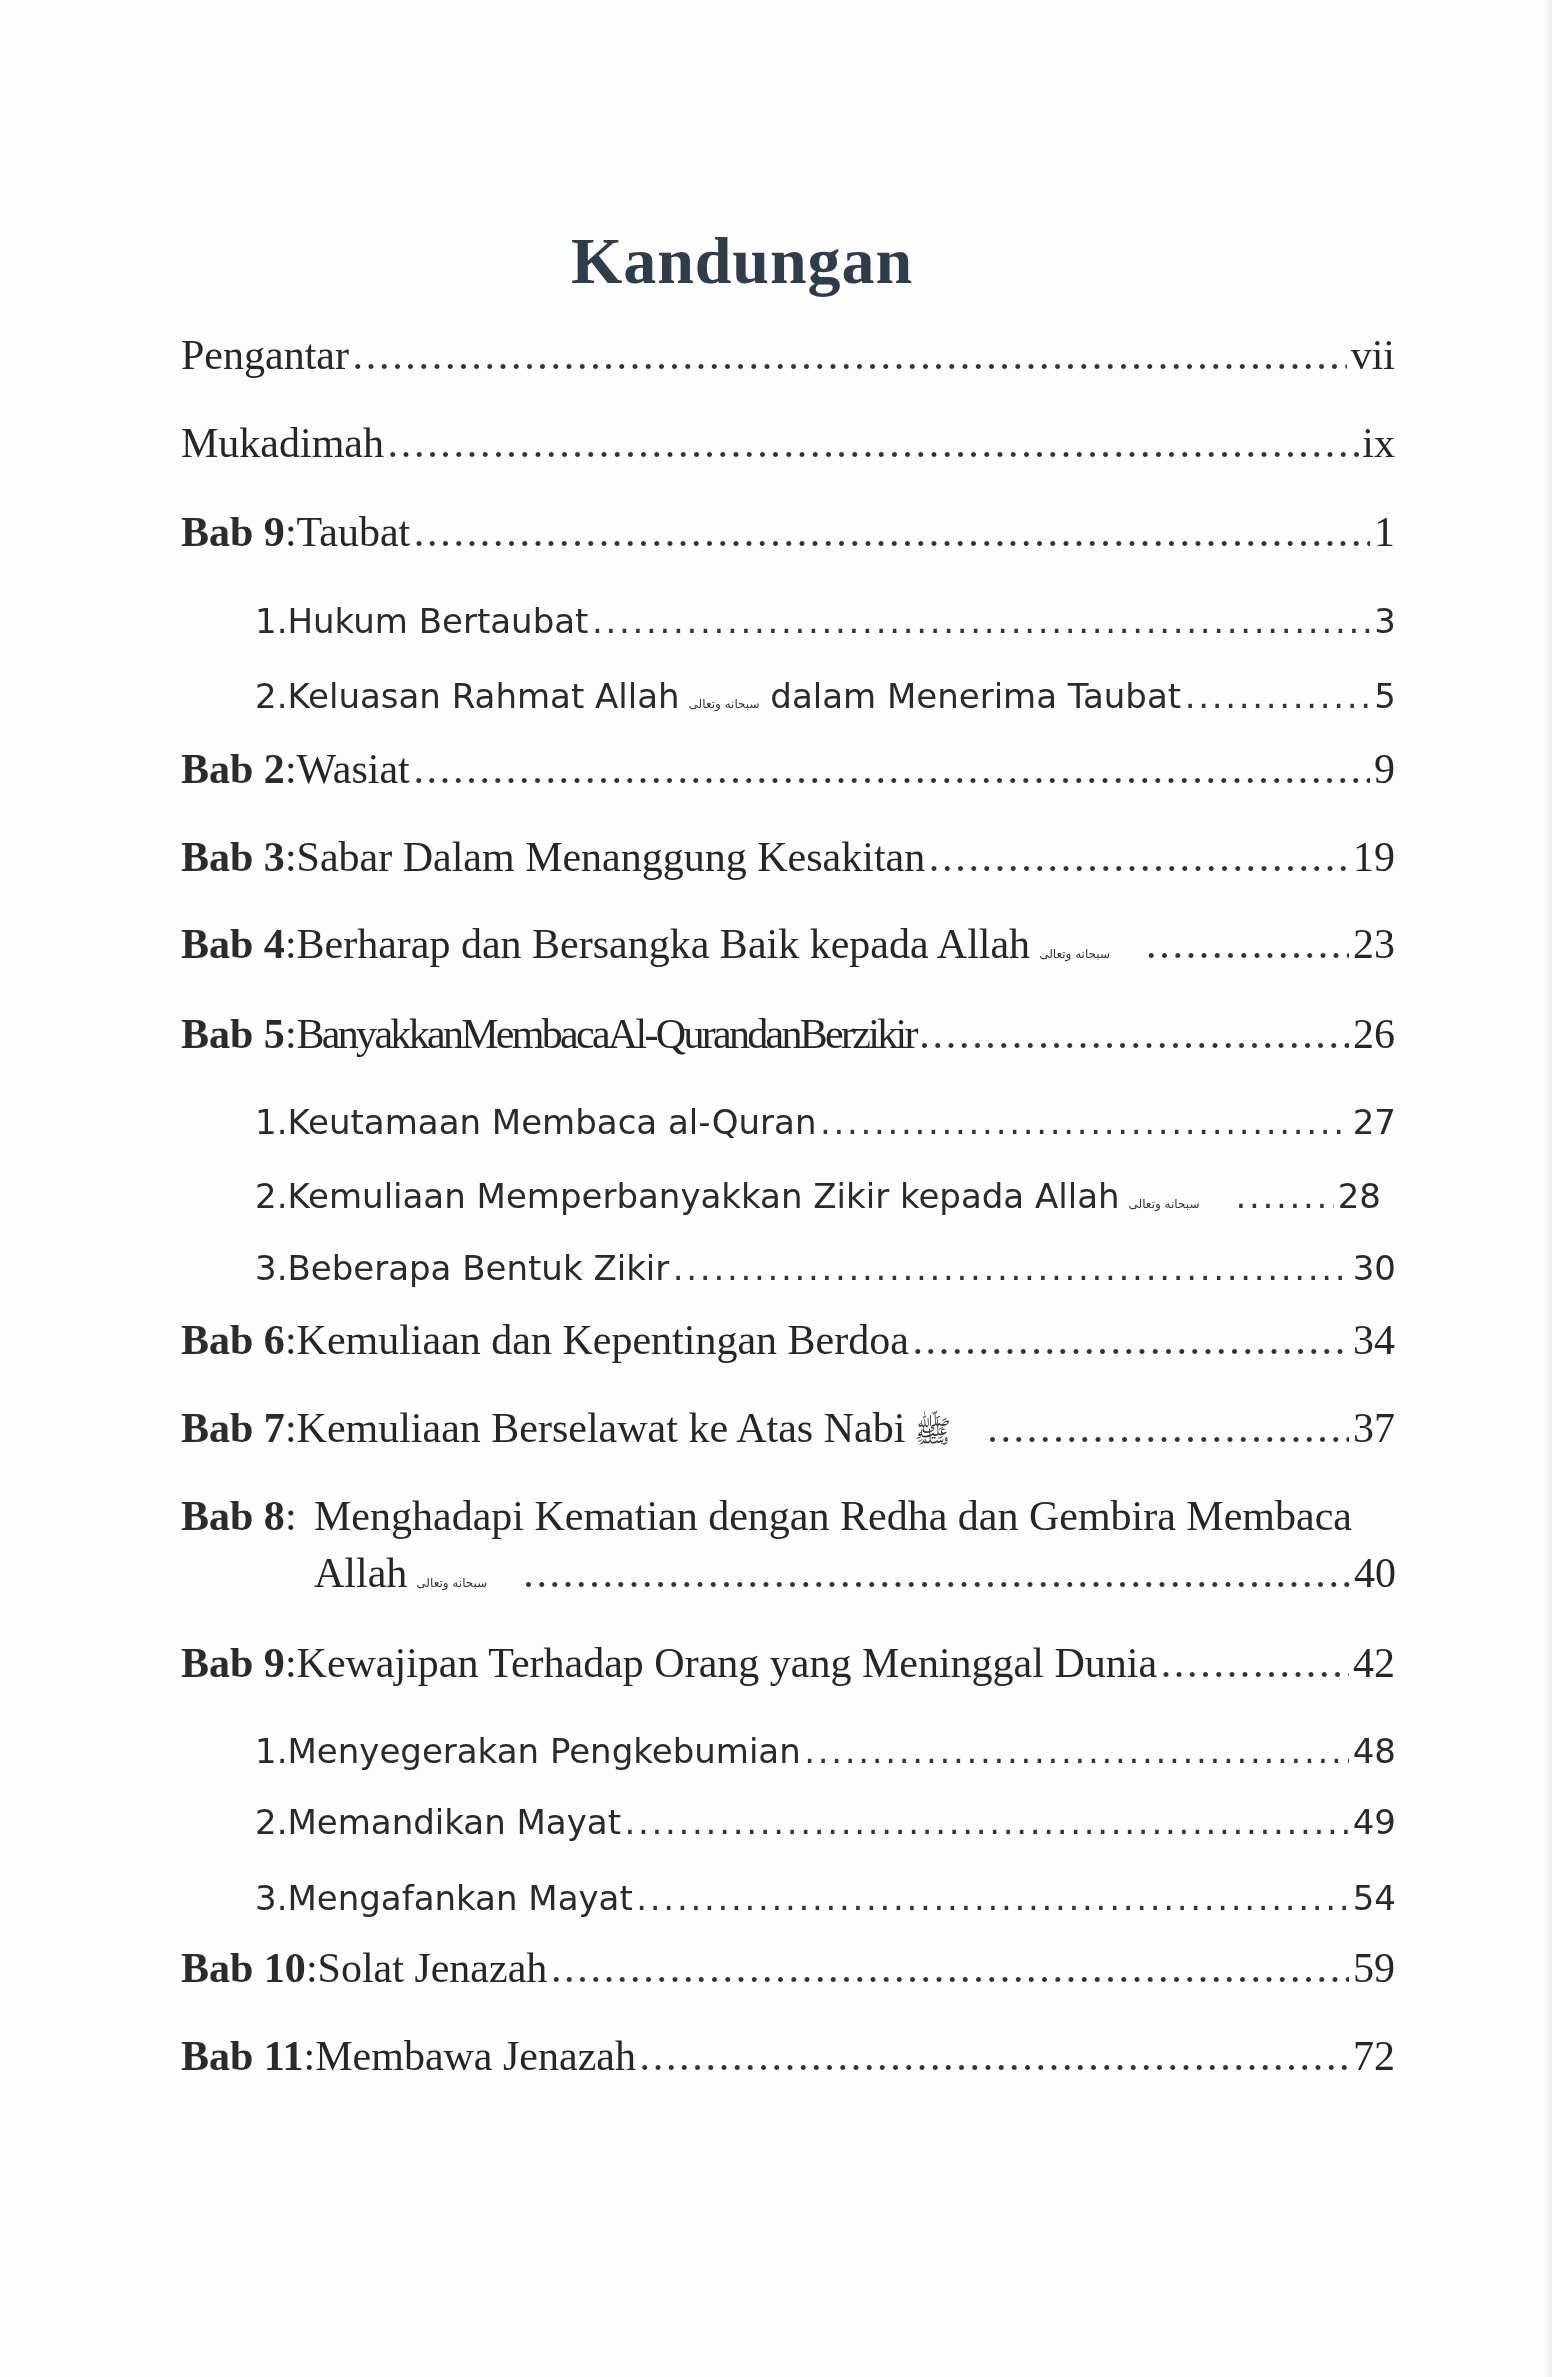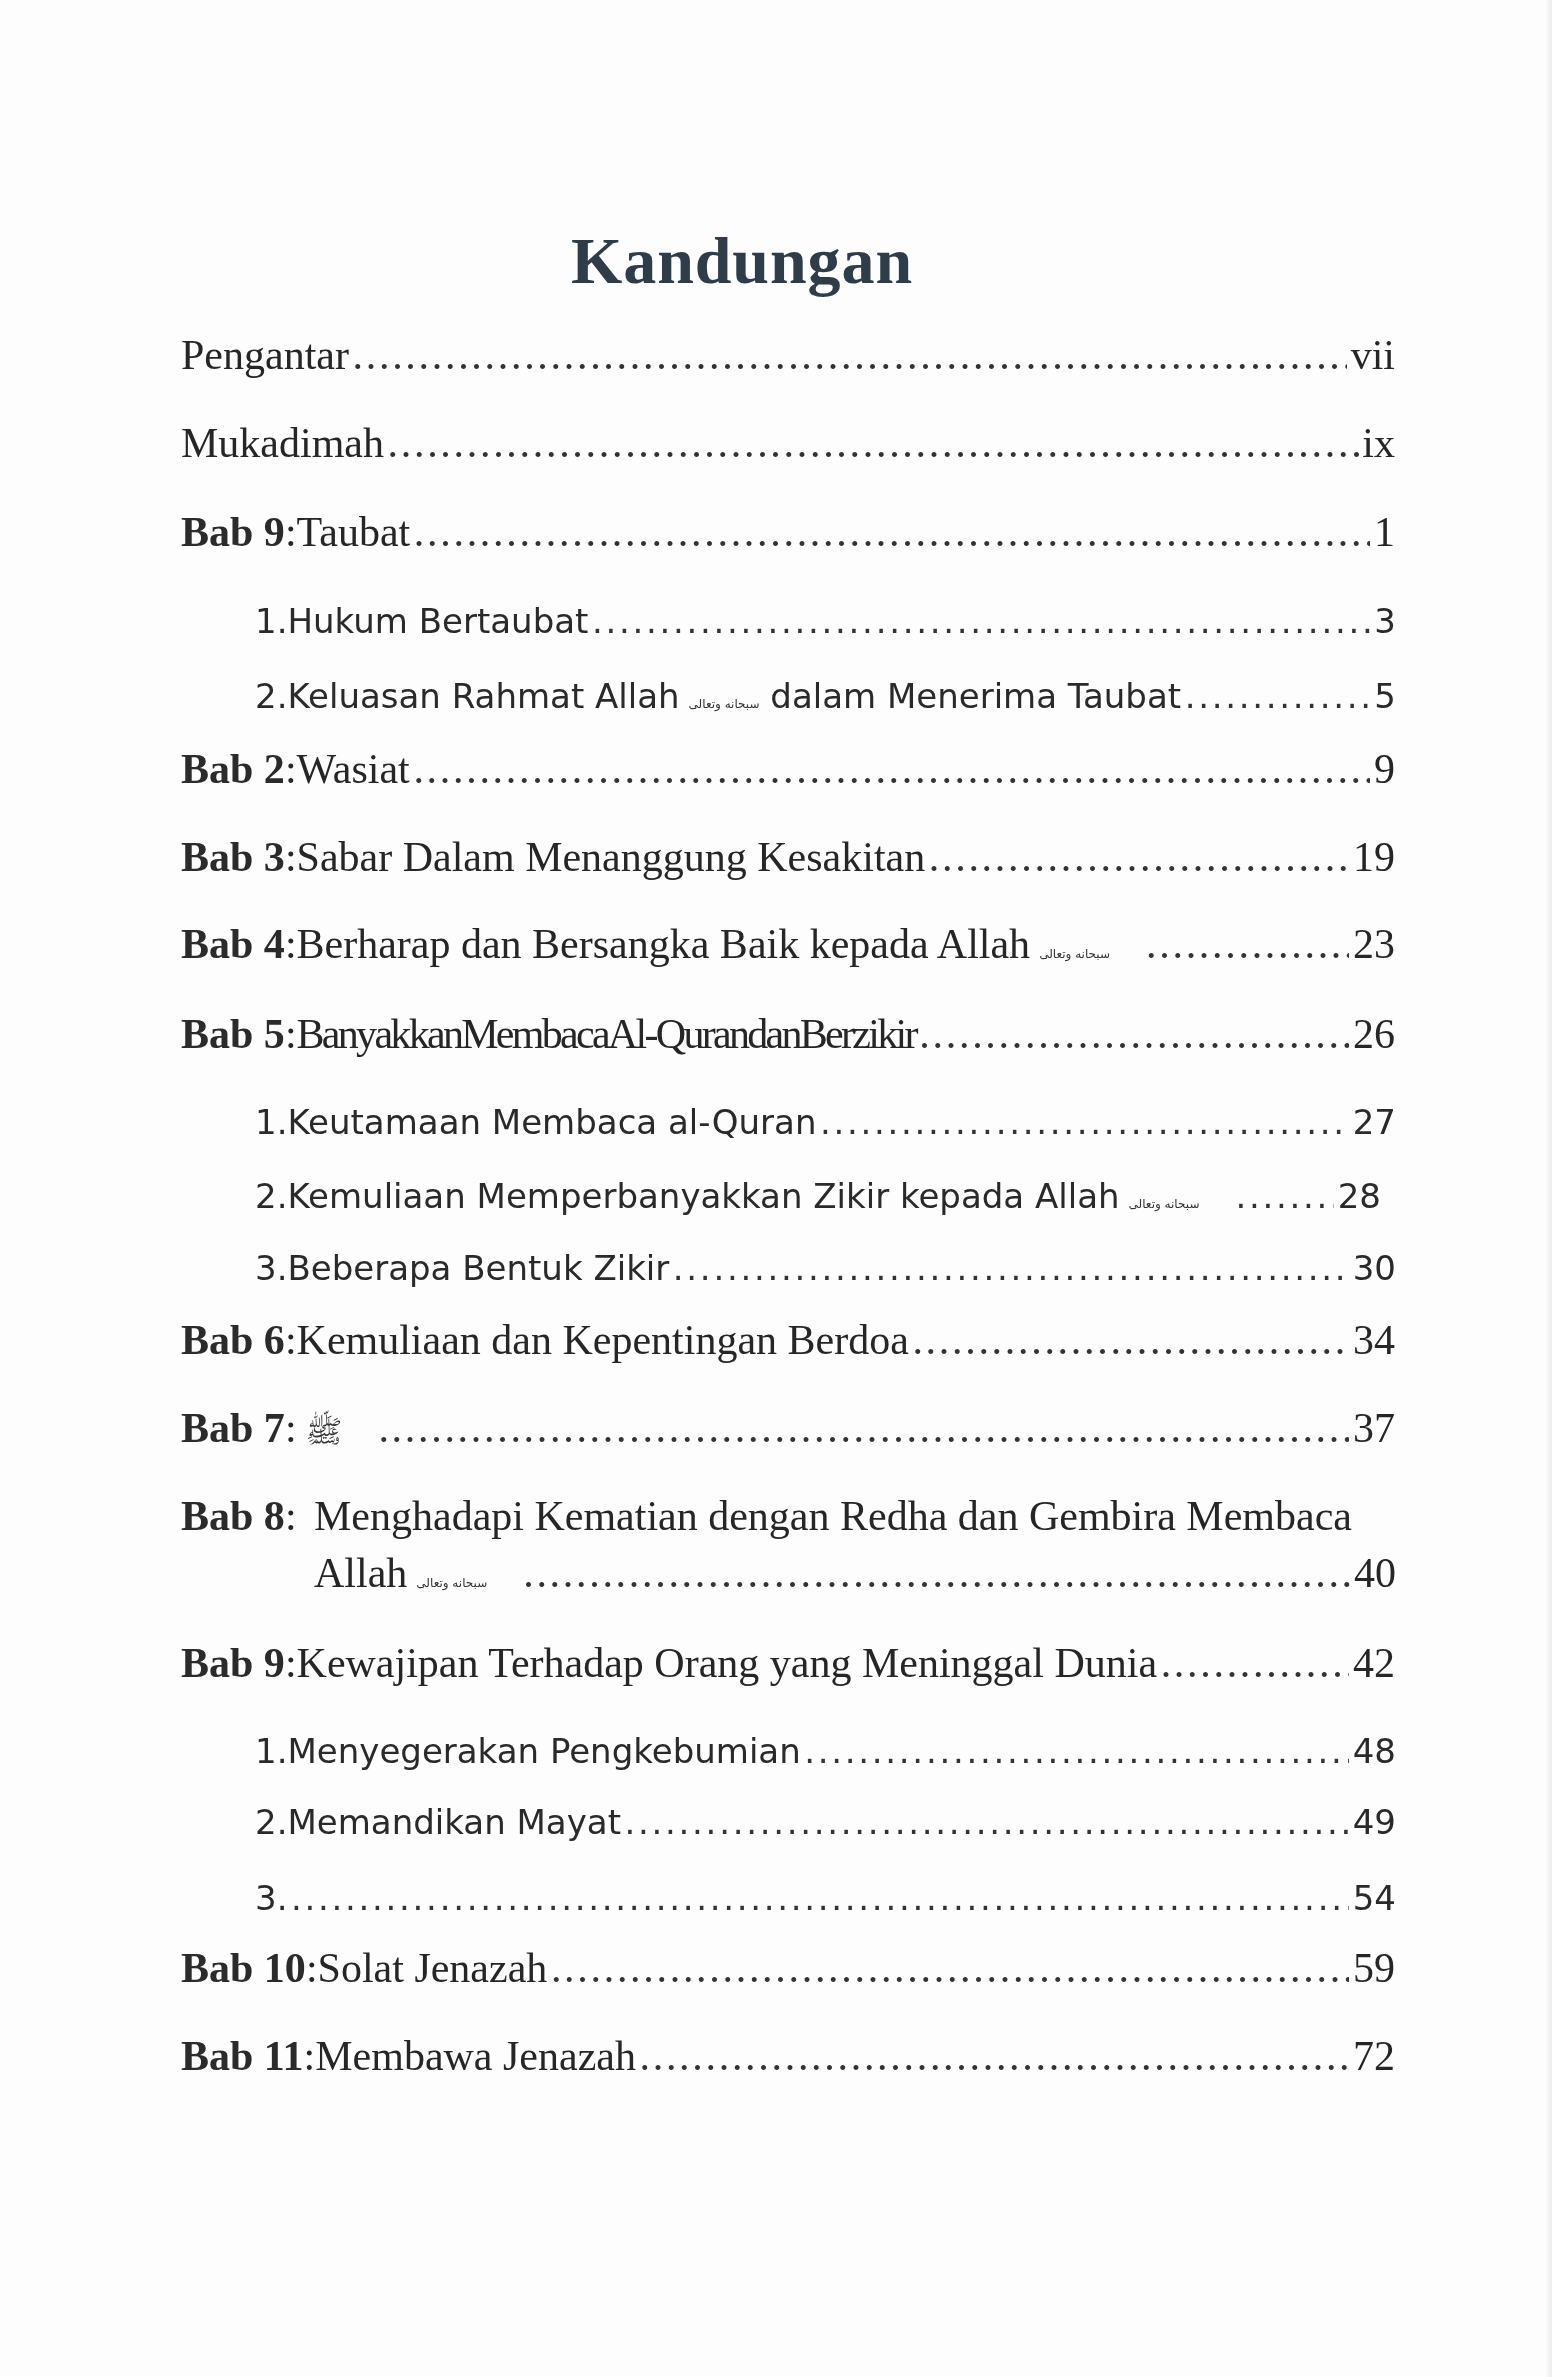--- a/index.html
+++ b/index.html
@@ -140,20 +140,21 @@
 
 <div class="row main" style="top:1313px">
   <span class="chap-fixed"><span class="chap">Bab 6</span><span>:</span></span>
   <span>Kemuliaan dan Kepentingan Berdoa</span>
   <span class="leader"></span>
   <span class="page">34</span>
 </div>
 
 <div class="row main" style="top:1401px">
   <span class="chap-fixed"><span class="chap">Bab 7</span><span>:</span></span>
+  <span>Kemuliaan Berselawat ke Atas Nabi</span>
   <span class="honor" style="font-size:30.5px">ﷺ</span>
   <span class="leader gap"></span>
   <span class="page">37</span>
 </div>
 
 <div class="row main" style="top:1489px">
   <span class="chap-fixed"><span class="chap">Bab 8</span><span>:</span></span>
   <span>Menghadapi Kematian dengan Redha dan Gembira Membaca</span>
 </div>
 <div class="row main cont" style="top:1546px">
@@ -176,20 +177,21 @@
   <span class="page">48</span>
 </div>
 <div class="row sub" style="top:1799px">
   <span class="num">2.</span>
   <span>Memandikan Mayat</span>
   <span class="leader"></span>
   <span class="page">49</span>
 </div>
 <div class="row sub" style="top:1875px">
   <span class="num">3.</span>
+  <span>Mengafankan Mayat</span>
   <span class="leader"></span>
   <span class="page">54</span>
 </div>
 
 <div class="row main" style="top:1941px">
   <span class="chap-fixed-wide"><span class="chap">Bab 10</span><span>:</span></span>
   <span>Solat Jenazah</span>
   <span class="leader"></span>
   <span class="page">59</span>
 </div>

